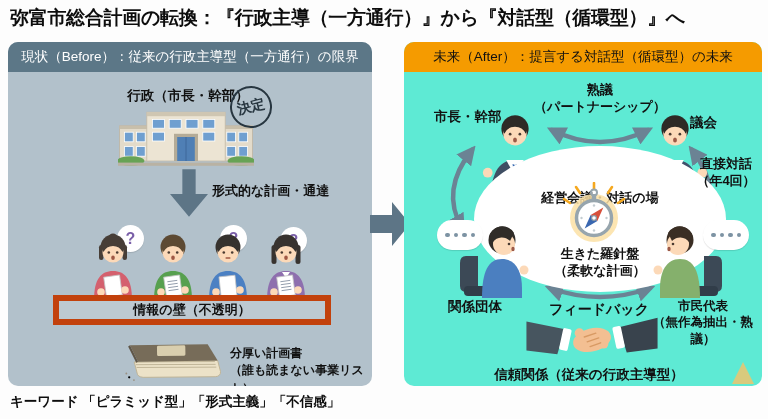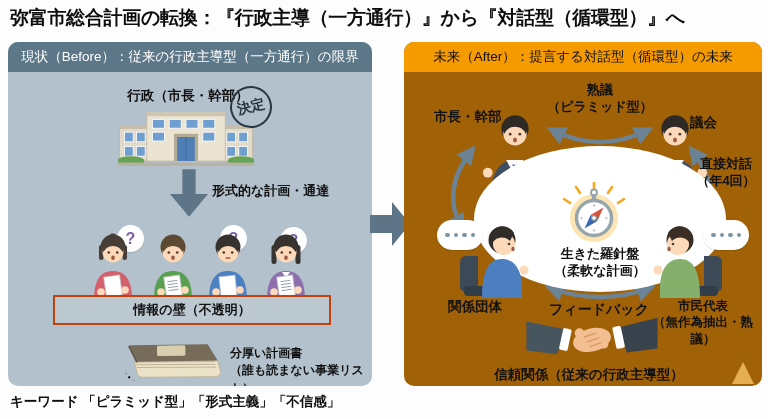--- a/index.html
+++ b/index.html
@@ -6,40 +6,40 @@
 body{background:#fff}
 #canvas{position:relative;width:768px;height:419px;background:#fdfdfd;overflow:hidden;
   font-family:"Liberation Sans","DejaVu Sans",sans-serif;color:#111}
 .abs{position:absolute}
 .b{font-weight:bold}
 .ml{white-space:pre-line}
 .center{text-align:center}
 .title{position:absolute;left:10px;top:5px;font-size:19px;font-weight:bold;letter-spacing:-0.3px;color:#0d0d0d}
 .panel{position:absolute;top:42px;height:344px;border-radius:10px;overflow:hidden}
 .panel-before{left:8px;width:364px;background:#b2c1cb}
-.panel-after{left:404px;width:358px;background:#a16207}
+.panel-after{left:404px;width:358px;background:#5eead4}
 .panel-header{height:30px;display:flex;align-items:center;justify-content:center;font-weight:normal;font-size:13.5px}
 .ph-before{background:#5c7787;color:#fff}
 .ph-after{background:#f59b00;color:#111}
 .lbl{position:absolute;font-size:13px;line-height:1.3;color:#111}
 
 .admin-lbl{left:60px;top:45px;width:240px;text-align:center;font-size:13.5px}
 .cityhall{left:110px;top:60px;width:136px;height:70px}
 .stamp{position:absolute;left:222px;top:44px;width:42px;height:42px;border:2.5px solid #273640;border-radius:50%;
   display:flex;align-items:center;justify-content:center;transform:rotate(-14deg);font-size:14px;color:#273640}
 .down-arrow{left:162px;top:127px;width:38px;height:48px}
 .plan-lbl{left:204px;top:141px}
 .survey-bubble{position:absolute;left:12px;top:168px;width:102px;height:52px;background:#fff;border:2.5px solid #333;
   border-radius:26px;display:flex;align-items:center;justify-content:center;text-align:center;font-size:13px;line-height:1.25}
 .survey-bubble::before{content:"";position:absolute;right:-13px;bottom:6px;border:9px solid transparent;border-left:15px solid #333;transform:rotate(18deg)}
 .survey-bubble::after{content:"";position:absolute;right:-6px;bottom:10px;border:6px solid transparent;border-left:11px solid #fff;transform:rotate(18deg)}
 .qbubble{position:absolute;width:27px;height:27px;background:#fff;border-radius:50%;display:flex;align-items:center;
   justify-content:center;color:#7a5fa8;font-size:16px;font-weight:bold;box-shadow:0 1px 1px rgba(0,0,0,.12)}
 .person{position:absolute;width:56px;height:68px}
-.wall{position:absolute;left:45px;top:253px;width:278px;height:30px;background:#bdc9d1;border:2px solid #c2410c;
+.wall{position:absolute;left:45px;top:253px;width:278px;height:30px;background:#bdc9d1;border:6px solid #c2410c;
   display:flex;align-items:center;justify-content:center;font-size:13px;font-weight:bold}
 .book{left:112px;top:288px;width:112px;height:52px}
 .book-lbl{left:222px;top:303px;width:142px;font-size:12px;line-height:1.45}
 
 .cycle-arrows{left:0;top:0;width:358px;height:344px;pointer-events:none}
 .bizman{position:absolute;width:74px;height:102px}
 .biz-l{left:74px;top:68px}
 .biz-r{left:234px;top:68px}
 .oval{position:absolute;left:70px;top:104px;width:252px;height:146px;background:#fff;border-radius:50%}
 .meeting-lbl{left:96px;top:148px;width:200px;text-align:center}
@@ -262,20 +262,21 @@
         <circle cx="43" cy="24.5" r="1.4" fill="#4a3a30"></circle>
       <ellipse cx="38" cy="30.5" rx="2" ry="2.6" fill="#9c5a47"></ellipse>
       <path d="M12 104 C12 64 21 51 38 51 C55 51 64 64 64 104 Z" fill="#41506b"></path>
       <path d="M38 51 L29 51 L38 68 L47 51 Z" fill="#fff"></path>
       <path d="M38 56 L35.5 55 L38 74 L40.5 55 Z" fill="#2e7d4f"></path>
       <circle cx="10" cy="64" r="5" fill="#fcd9b8"></circle>
         <circle cx="66" cy="64" r="5" fill="#fcd9b8"></circle>
     </svg>
 
     <div class="oval"></div>
+    <div class="lbl b meeting-lbl">経営会議・対話の場</div>
 
     <svg class="abs compass" viewBox="0 0 70 66">
       <circle cx="35" cy="36" r="24" fill="#fbe1a4" opacity="0.85"></circle>
       <g stroke="#f5a81f" stroke-width="2.6" stroke-linecap="round">
         <path d="M35 7 V1"></path>
           <path d="M21 11 L17 5"></path>
           <path d="M49 11 L53 5"></path>
         <path d="M11 21 L5 17"></path>
           <path d="M59 21 L65 17"></path>
       </g>
@@ -327,21 +328,21 @@
         <span class="dot"></span>
     </div>
     <div class="dots-bubble db-r">
       <span class="dot"></span>
         <span class="dot"></span>
         <span class="dot"></span>
         <span class="dot"></span>
     </div>
 
     <div class="lbl b ml center delib-lbl">熟議
-（ピラミッド型）</div>
+（パートナーシップ）</div>
     <div class="lbl b mayor-lbl">市長・幹部</div>
     <div class="lbl b council-lbl">議会</div>
     <div class="lbl b ml center dialog-lbl">直接対話
 （年4回）</div>
     <div class="lbl b orgs-lbl">関係団体</div>
     <div class="lbl b feedback-lbl">フィードバック</div>
     <div class="lbl b ml center citizens-lbl">市民代表
 （無作為抽出・熟議）</div>
 
     <svg class="abs handshake" viewBox="0 0 136 56">

